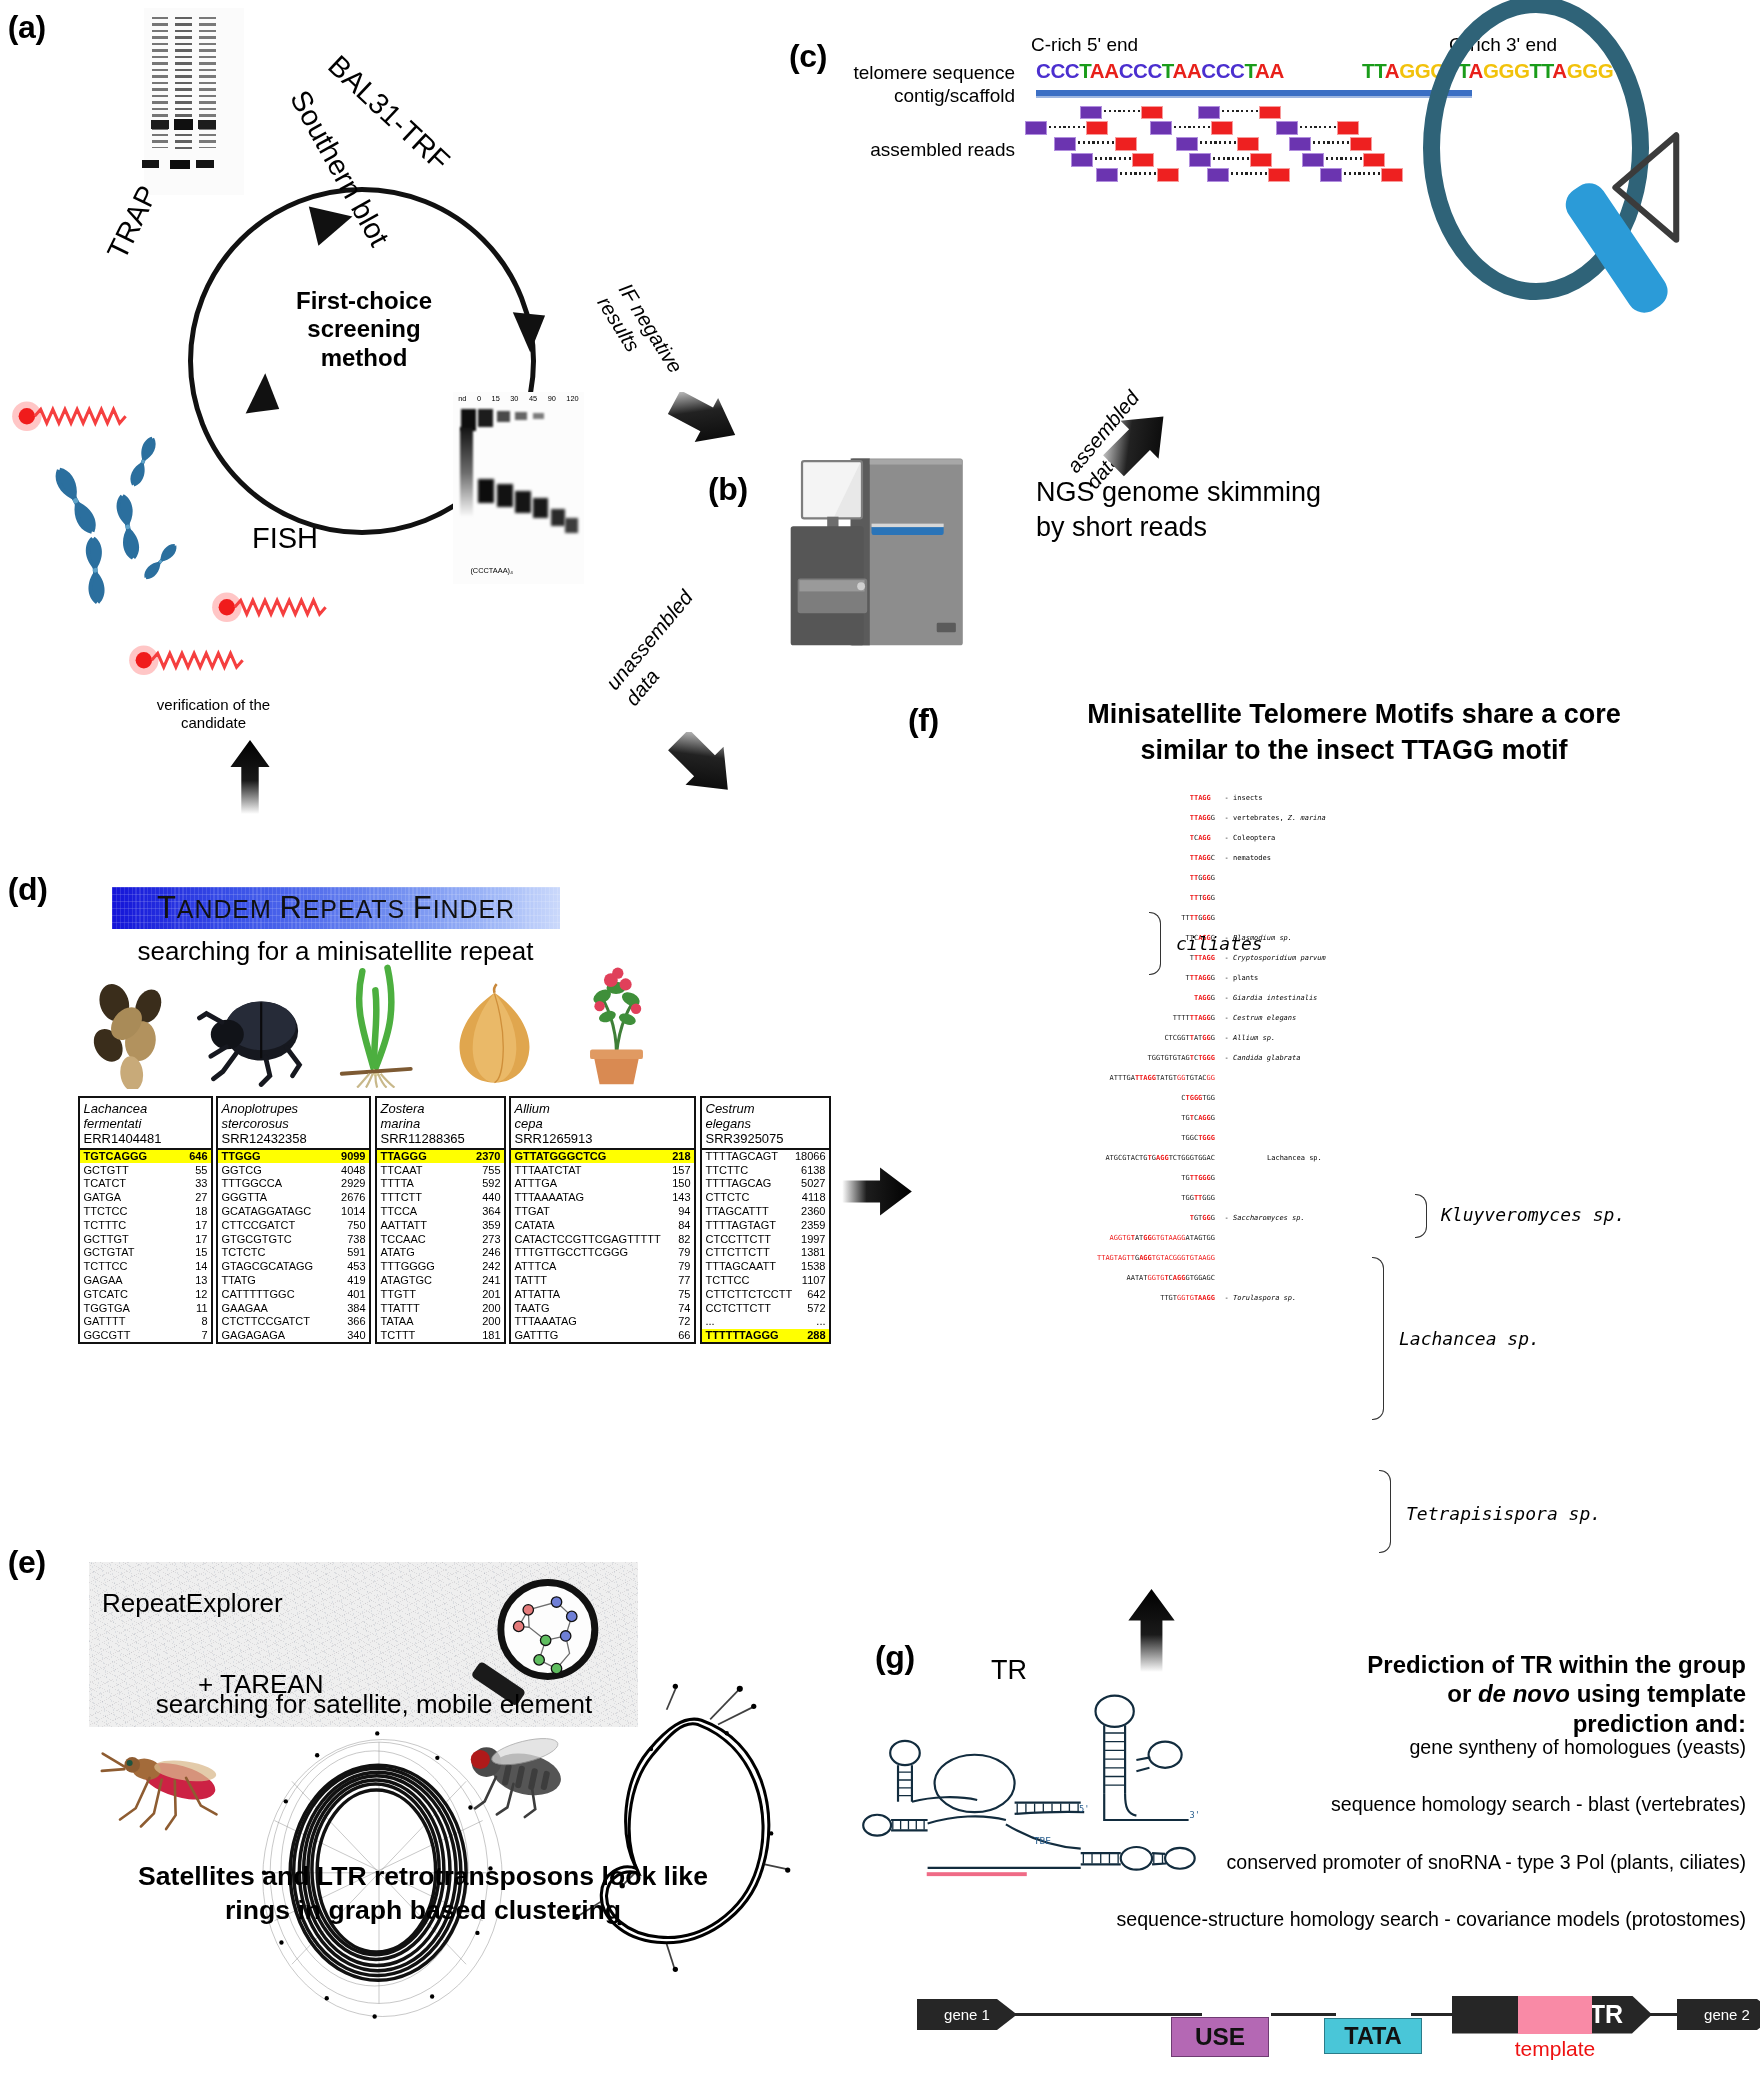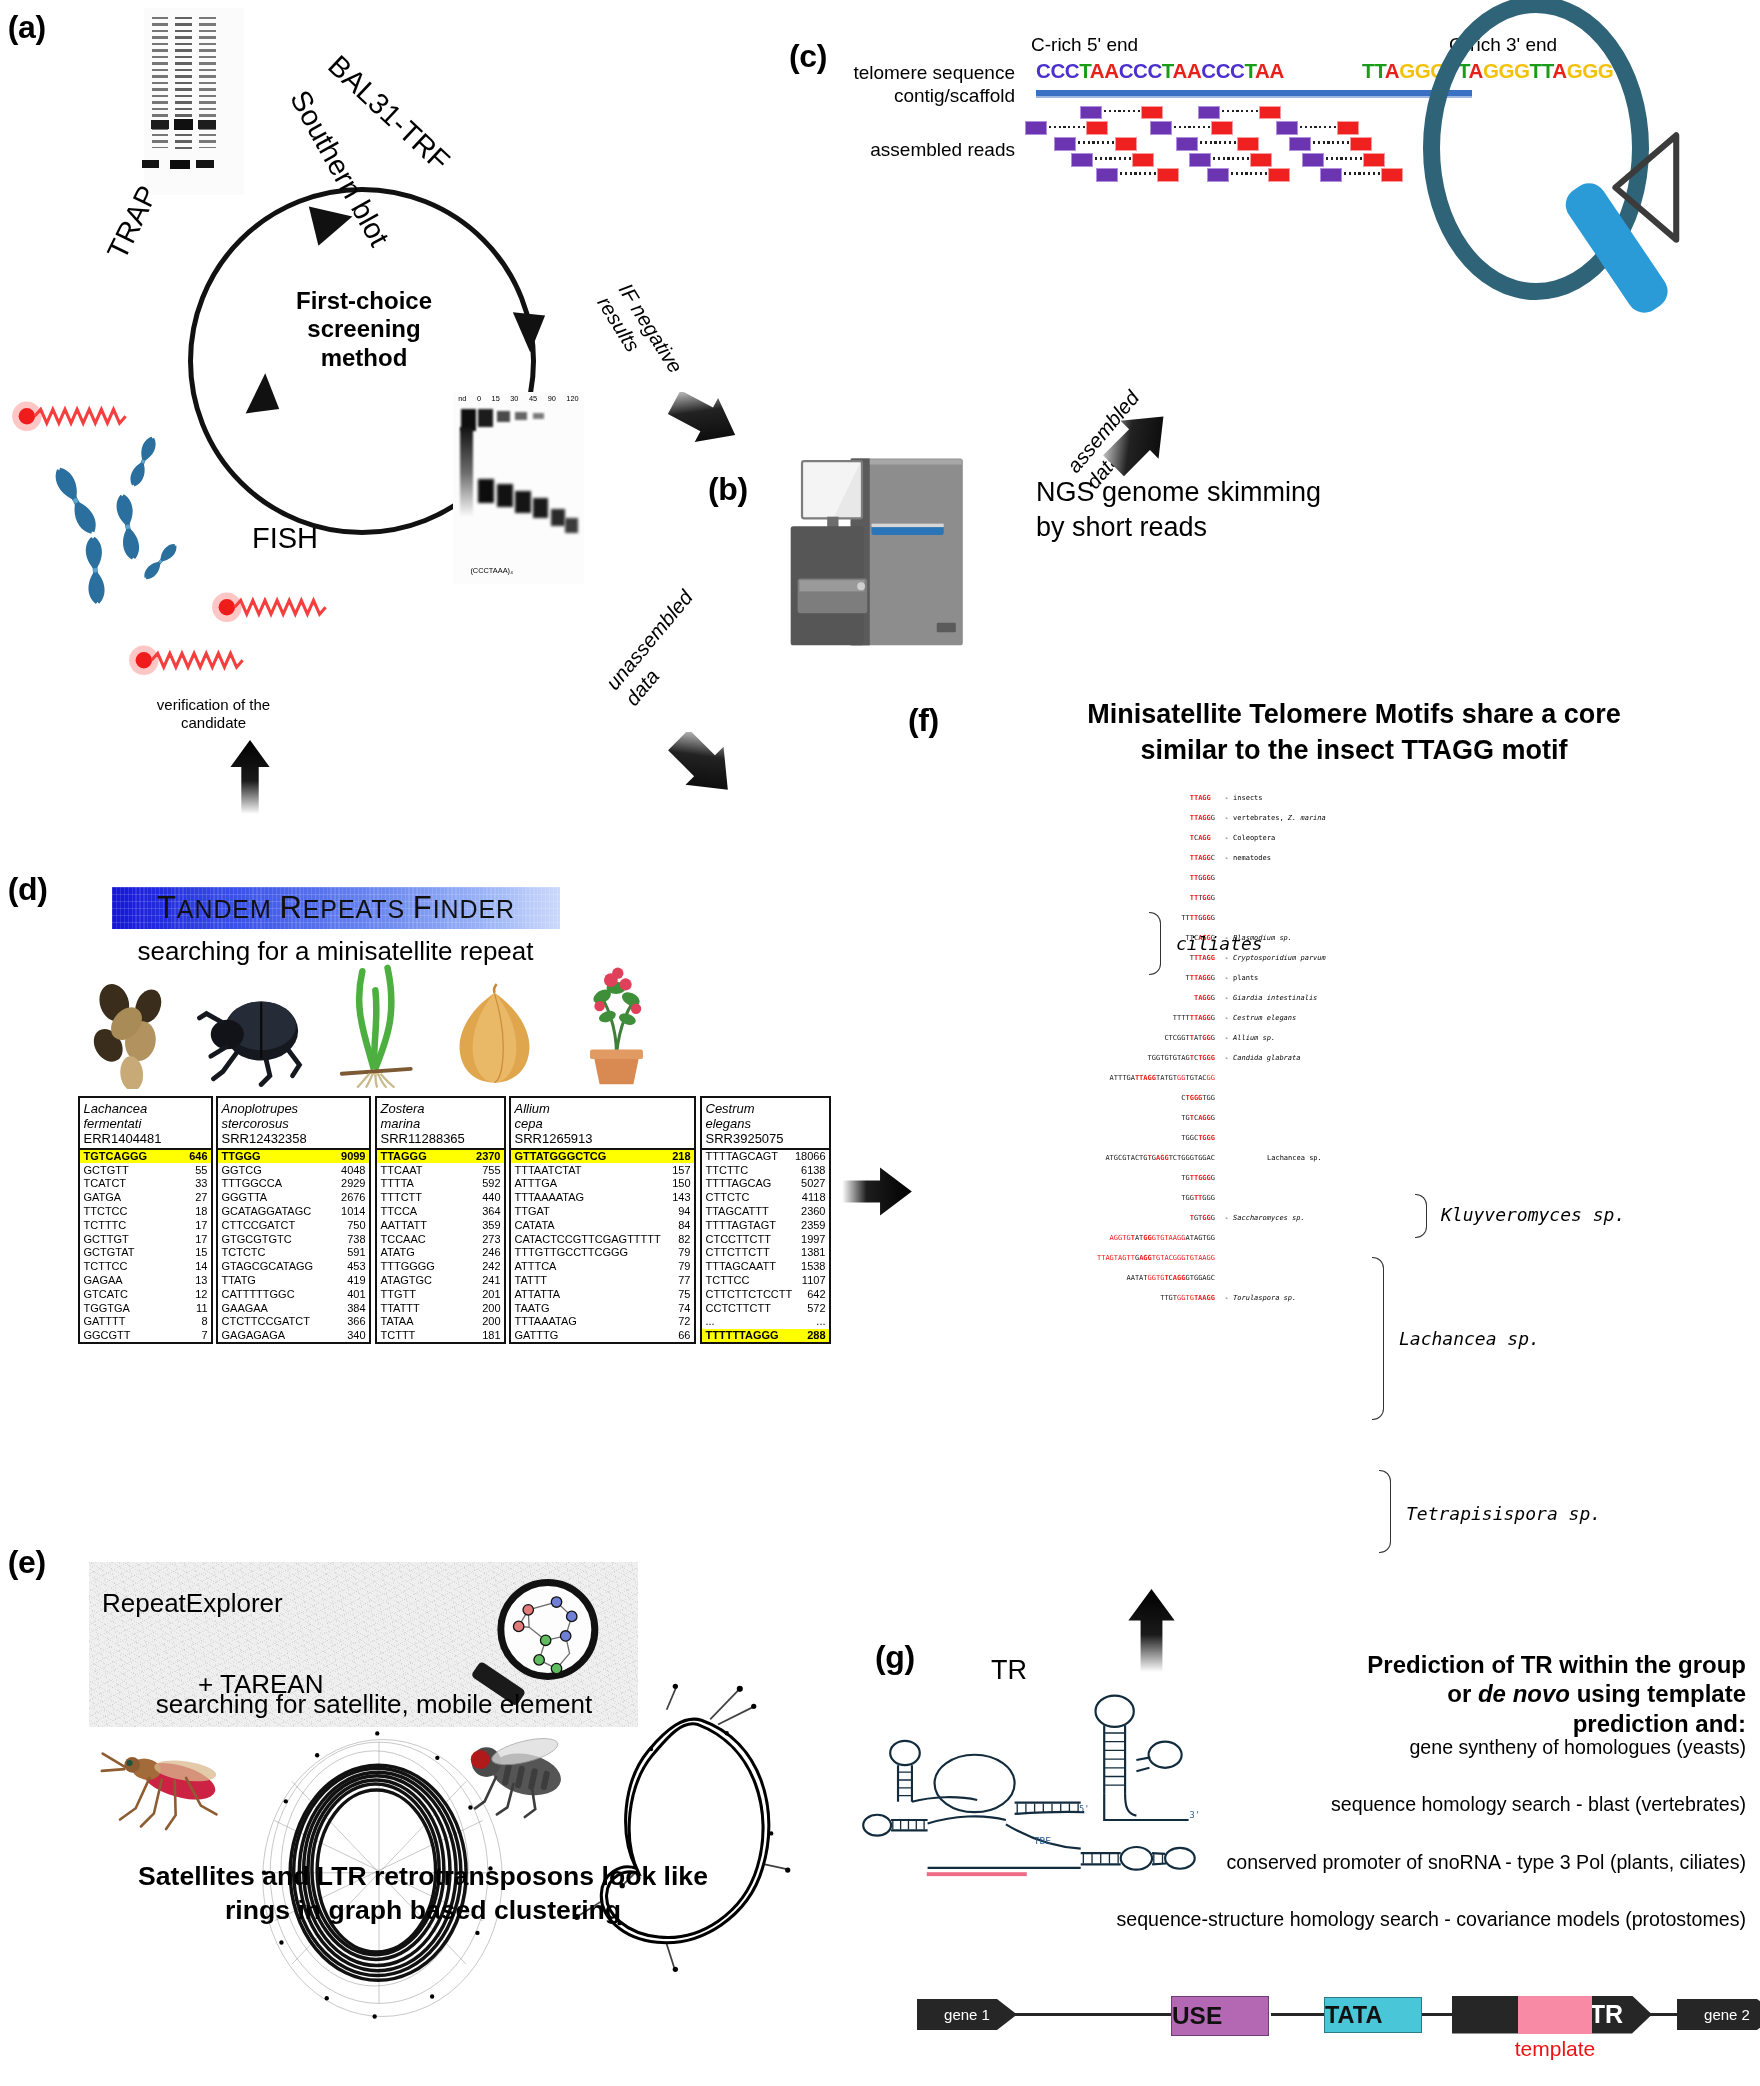--- a/index.html
+++ b/index.html
@@ -67,21 +67,21 @@
      repeating-linear-gradient(78deg, rgba(120,140,160,.20) 0 0.4px, rgba(0,0,0,0) 0.4px 9.1px);}
   .re-text{position:relative;font-size:26px;line-height:1.12;}
   .e-caption{font-weight:bold;font-size:26.6px;line-height:1.28;text-align:center;}
 
   
   .g-title{font-weight:bold;font-size:24px;line-height:1.22;text-align:right;}
   .g-item{font-size:19.6px;text-align:right;white-space:nowrap;}
   .gene-arrow{position:absolute;background:#262626;
       clip-path:polygon(0 0, calc(100% - 20px) 0, 100% 50%, calc(100% - 20px) 100%, 0 100%);
       color:#fff;display:flex;align-items:center;justify-content:center;font-size:15px;}
-  .gbox{position:absolute;display:flex;align-items:center;justify-content:flex-start;font-weight:bold;}
+  .gbox{position:absolute;display:flex;align-items:center;justify-content:center;font-weight:bold;margin-top:21px;}
   .gline{position:absolute;background:#262626;height:2.2px;}
 </style>
 </head>
 <body>
 
 <div id="fig">
 
   <div class="abs panel-label" style="left:7.8px;top:8.7px;">(a)</div>
 
   <div class="abs gel" style="left:144px;top:7.8px;width:100px;height:187px;background:#fbfbfb;">

